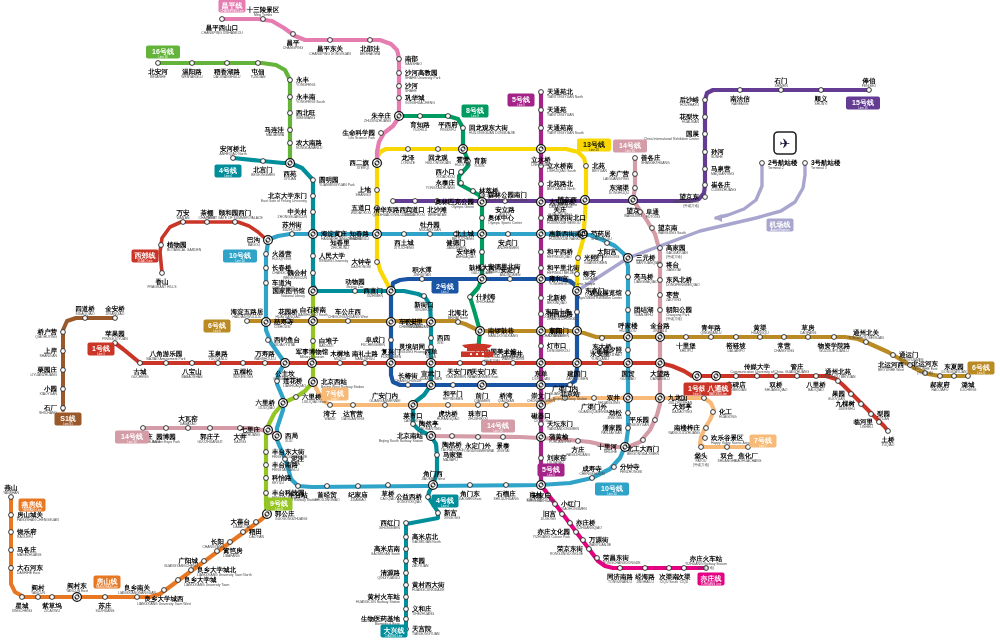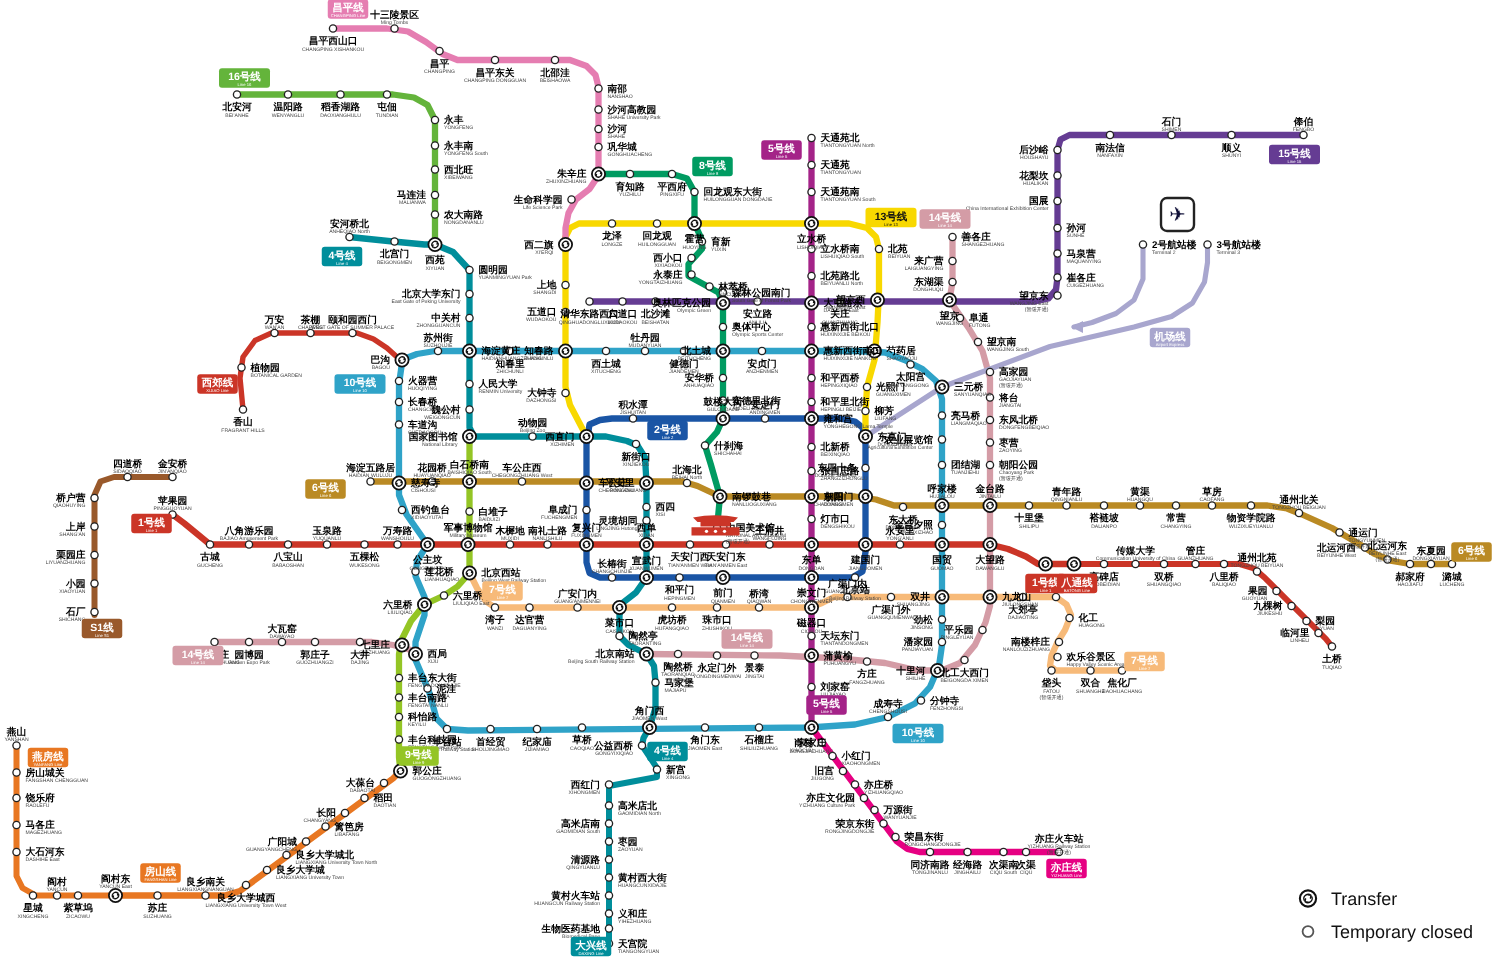--- a/index.html
+++ b/index.html
@@ -1340,29 +1340,13 @@
           <circle cx="0" cy="3.2" r="1.1" fill="#fff"></circle>
           <circle cx="6" cy="3.2" r="1.1" fill="#fff"></circle>
         </g>
         <g transform="translate(785,143)">
           <rect x="-11" y="-11" width="22" height="22" rx="4" fill="#fff" stroke="#222" stroke-width="1.6"></rect>
           <text x="0" y="4.5" font-size="13" text-anchor="middle" fill="#101038" font-family="&quot;DejaVu Sans&quot;,sans-serif">✈</text>
         </g>
       </g>
     </svg>
 
-  <div id="legend">
-    <div class="lgrow">
-      <svg width="14" height="14" viewBox="-7 -7 14 14">
-        <circle cx="0" cy="0" r="5.4" fill="#fff" stroke="#111" stroke-width="1.4"></circle>
-        <path d="M -2.6 1.1 A 2.9 2.9 0 0 1 2.0 -2.1 M 2.0 -2.1 l -2.0 -0.4 M 2.0 -2.1 l -0.4 1.9
-                 M 2.6 -1.1 A 2.9 2.9 0 0 1 -2.0 2.1 M -2.0 2.1 l 2.0 0.4 M -2.0 2.1 l 0.4 -1.9" fill="none" stroke="#111" stroke-width="0.9" stroke-linecap="round"></path>
-      </svg>
-      <span class="lgtxt">Transfer</span>
-    </div>
-    <div class="lgrow">
-      <svg width="14" height="14" viewBox="-7 -7 14 14">
-        <circle cx="0" cy="0" r="3.6" fill="#fff" stroke="#555" stroke-width="1.2"></circle>
-      </svg>
-      <span class="lgtxt">Temporary closed</span>
-    </div>
-  </div>
 </div>
 
 </body></html>

